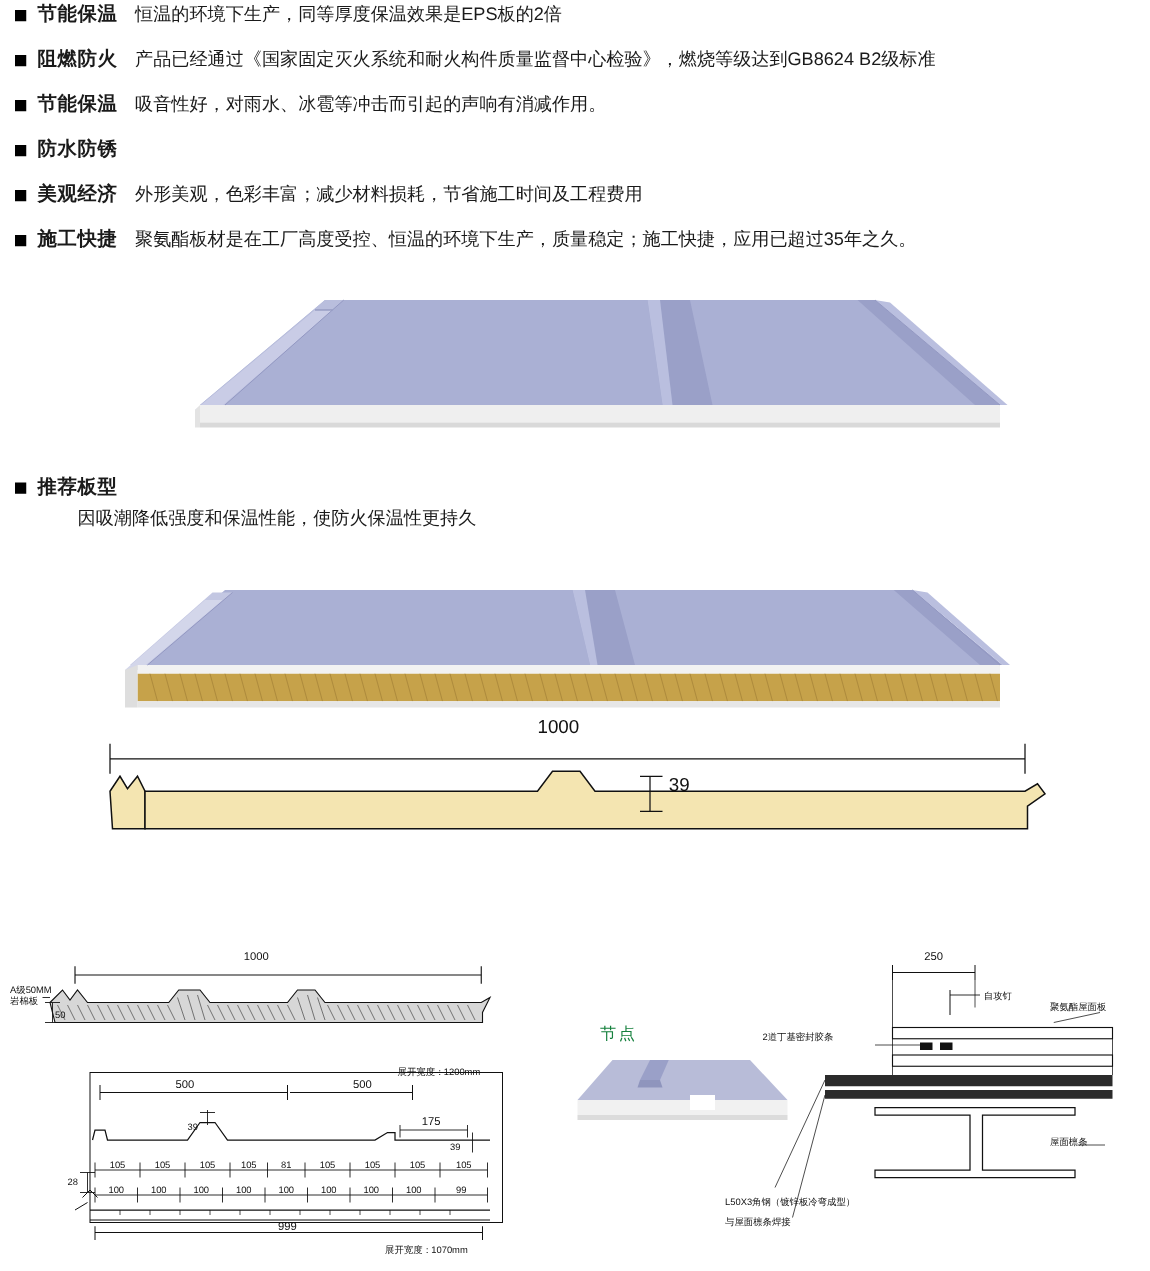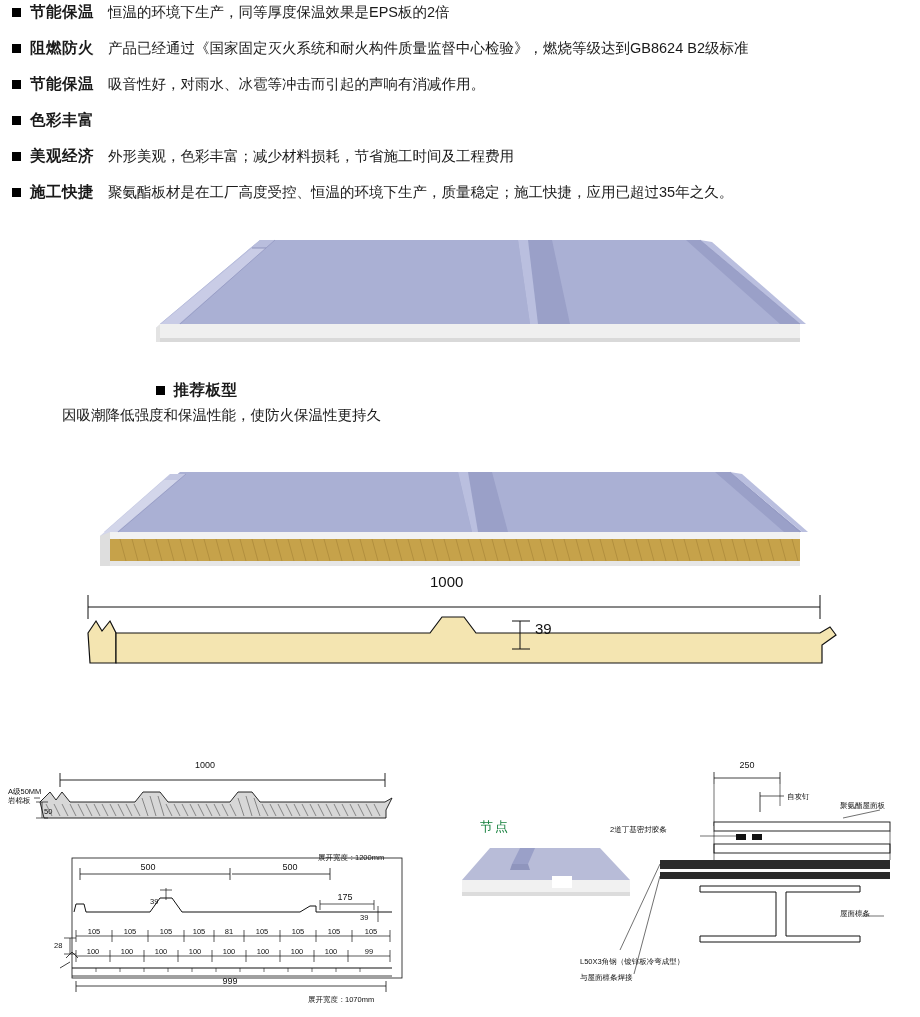--- a/index.html
+++ b/index.html
@@ -67,21 +67,20 @@
     display: flex;
     align-items: flex-start;
   }
   .rec-body {
     display: flex;
     flex-direction: column;
   }
   .rec-line {
     display: flex;
     align-items: flex-start;
-    justify-content: center;
   }
   .rec-text {
     font-size: 14.5px;
     line-height: 26px;
     margin-left: 14px;
     white-space: nowrap;
   }
   .rec-text2 {
     font-size: 14.5px;
     line-height: 26px;
@@ -167,21 +166,21 @@
     </div>
 
     <div class="feature-row">
       <span class="bullet"></span>
       <span class="f-title">节能保温</span>
       <span class="f-text">吸音性好，对雨水、冰雹等冲击而引起的声响有消减作用。</span>
     </div>
 
     <div class="feature-row">
       <span class="bullet"></span>
-      <span class="f-title">色彩丰富</span>
+      <span class="f-title">防水防锈</span>
     </div>
 
     <div class="feature-row">
       <span class="bullet"></span>
       <span class="f-title">美观经济</span>
       <span class="f-text">外形美观，色彩丰富；减少材料损耗，节省施工时间及工程费用</span>
     </div>
 
     <div class="feature-row">
       <span class="bullet"></span>

